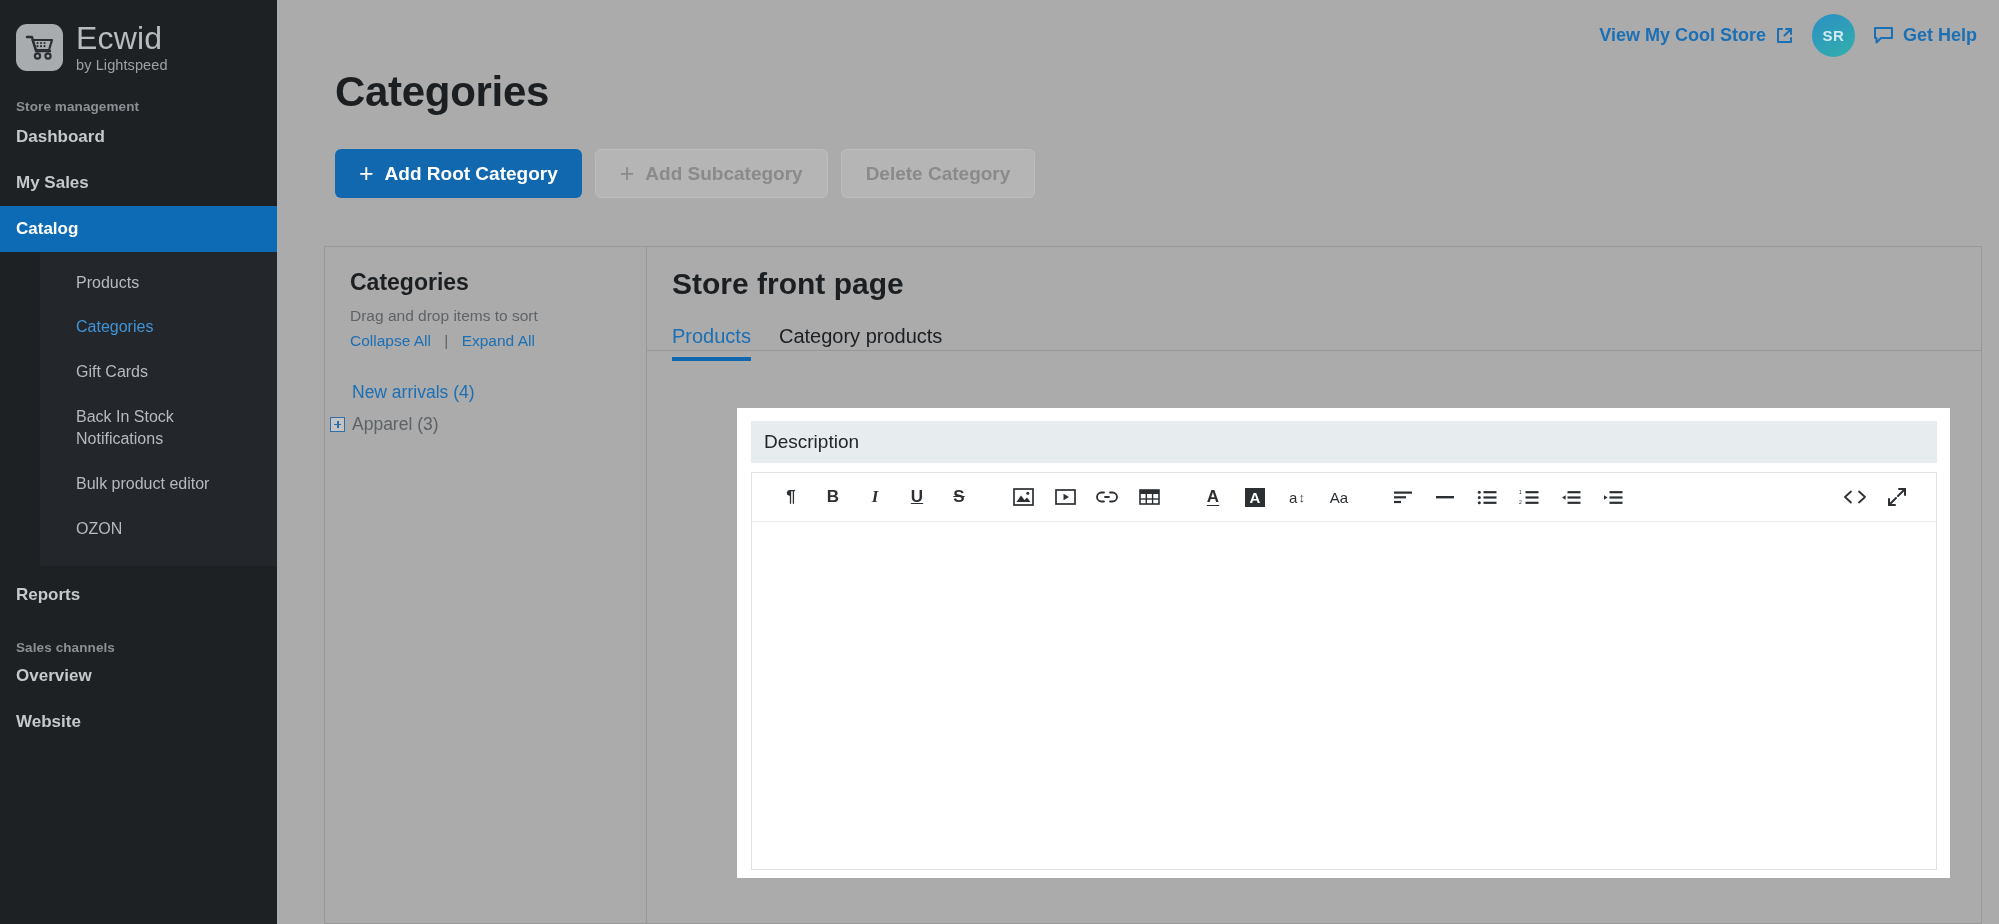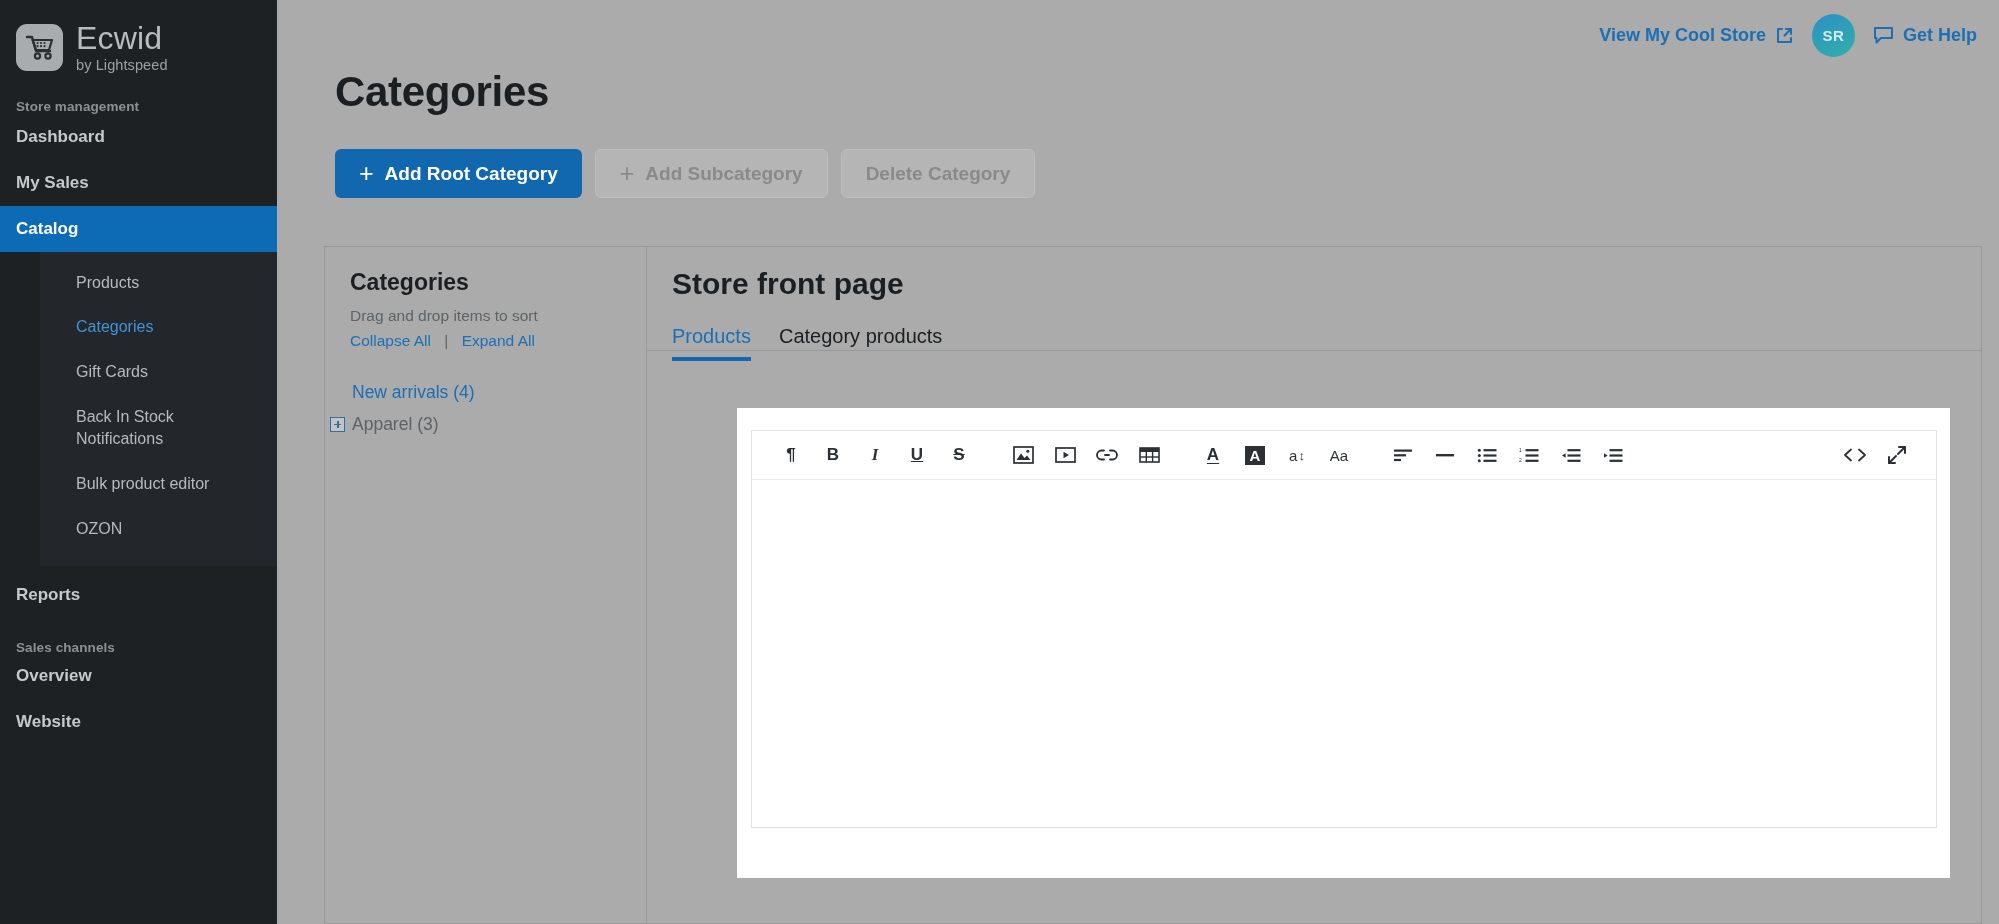--- a/index.html
+++ b/index.html
@@ -361,20 +361,21 @@
           <div class="tab">
             <span>Category products</span>
           </div>
         </div>
         <div class="tabs-underline"></div>
       </div>
     </div>
   </div>
 
   <div id="editor">
+    <div class="desc-label">Description</div>
 
     <div class="editor-frame">
       <div class="toolbar">
 
         <div class="tb-btn tb-txt">¶</div>
         <div class="tb-btn tb-txt">B</div>
         <div class="tb-btn tb-txt serif" style="font-style:italic;">I</div>
         <div class="tb-btn tb-txt" style="text-decoration:underline;">U</div>
         <div class="tb-btn tb-txt" style="text-decoration:line-through;">S</div>
 

